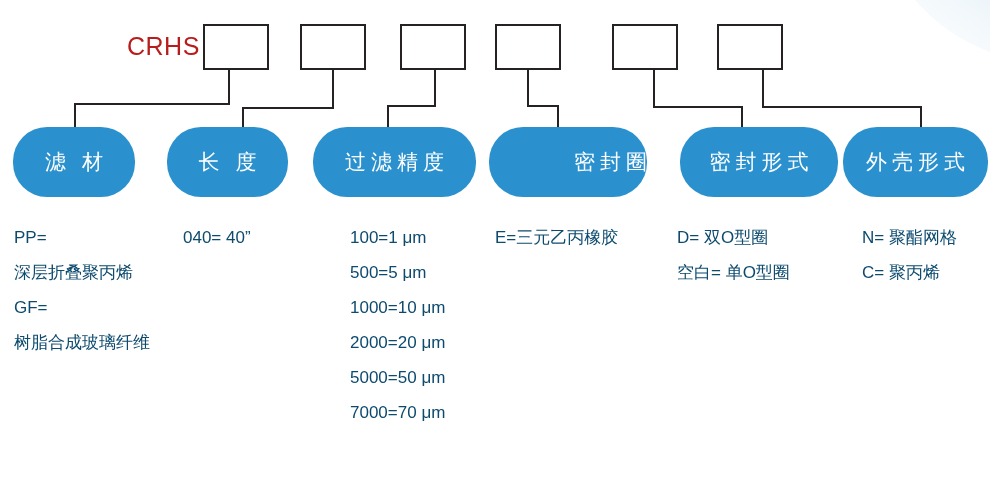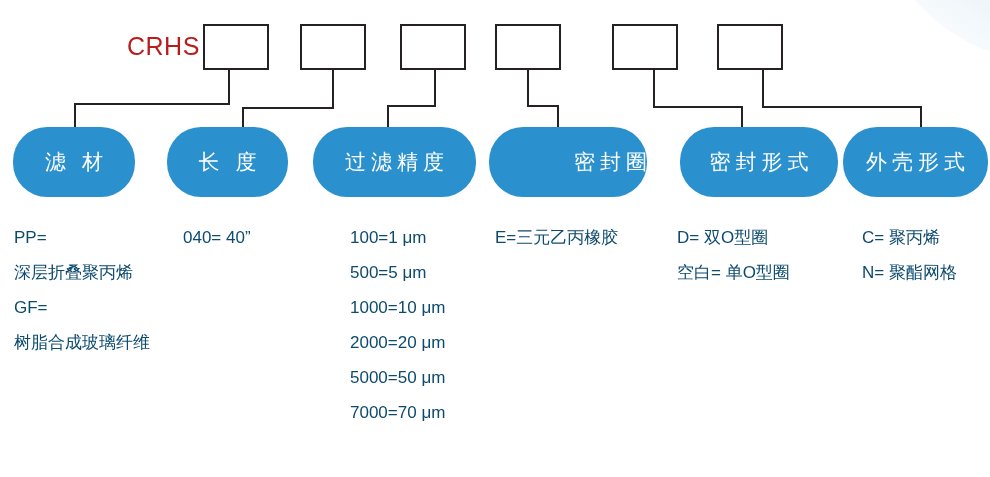--- a/index.html
+++ b/index.html
@@ -122,17 +122,17 @@
   <div class="option-list" style="left:495px;">
     <div>E=三元乙丙橡胶</div>
   </div>
 
   <div class="option-list" style="left:667px;margin-left:10px;">
     <div>D= 双O型圈</div>
     <div>空白= 单O型圈</div>
   </div>
 
   <div class="option-list" style="left:862px;">
+    <div>N= 聚酯网格</div>
     <div>C= 聚丙烯</div>
-    <div>N= 聚酯网格</div>
   </div>
 
 </div>
 
 </body></html>

